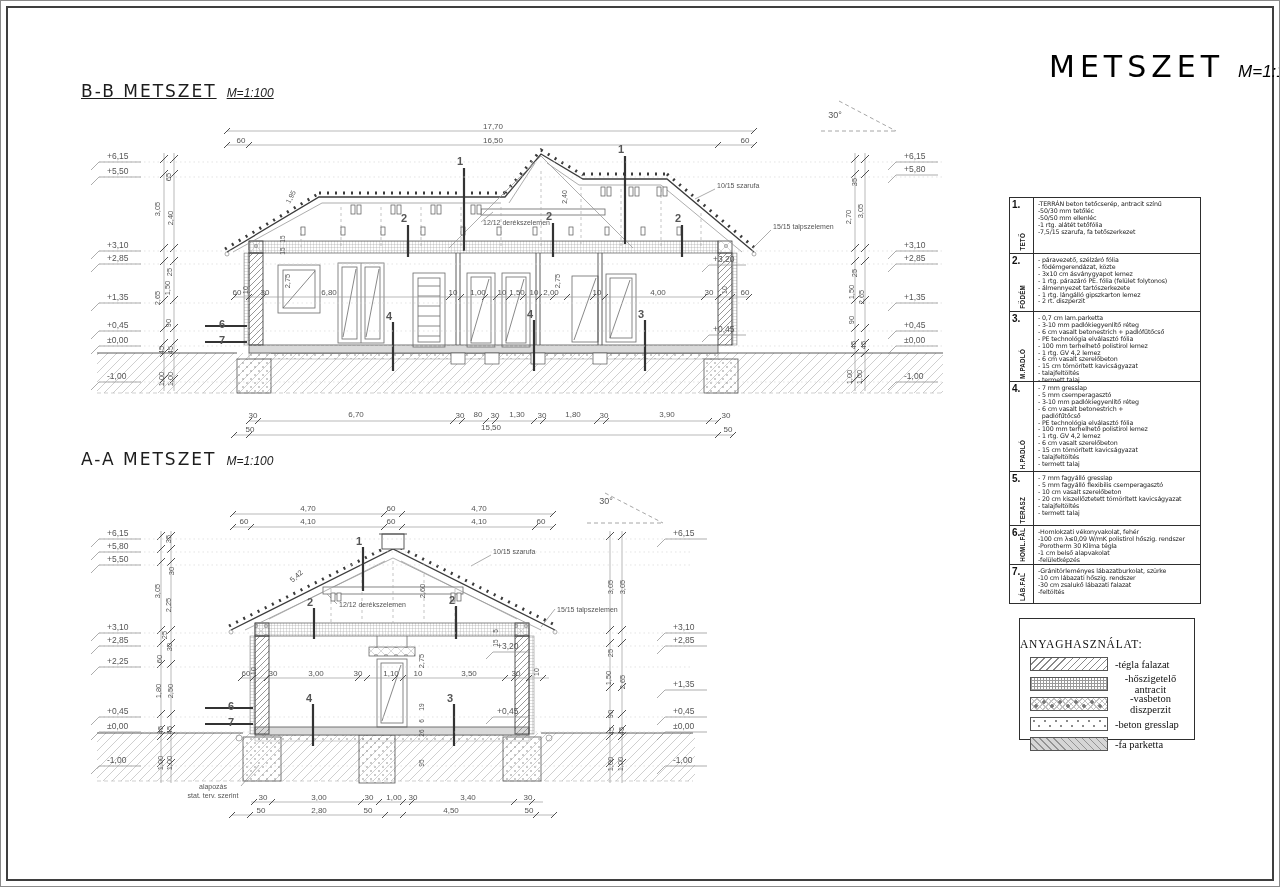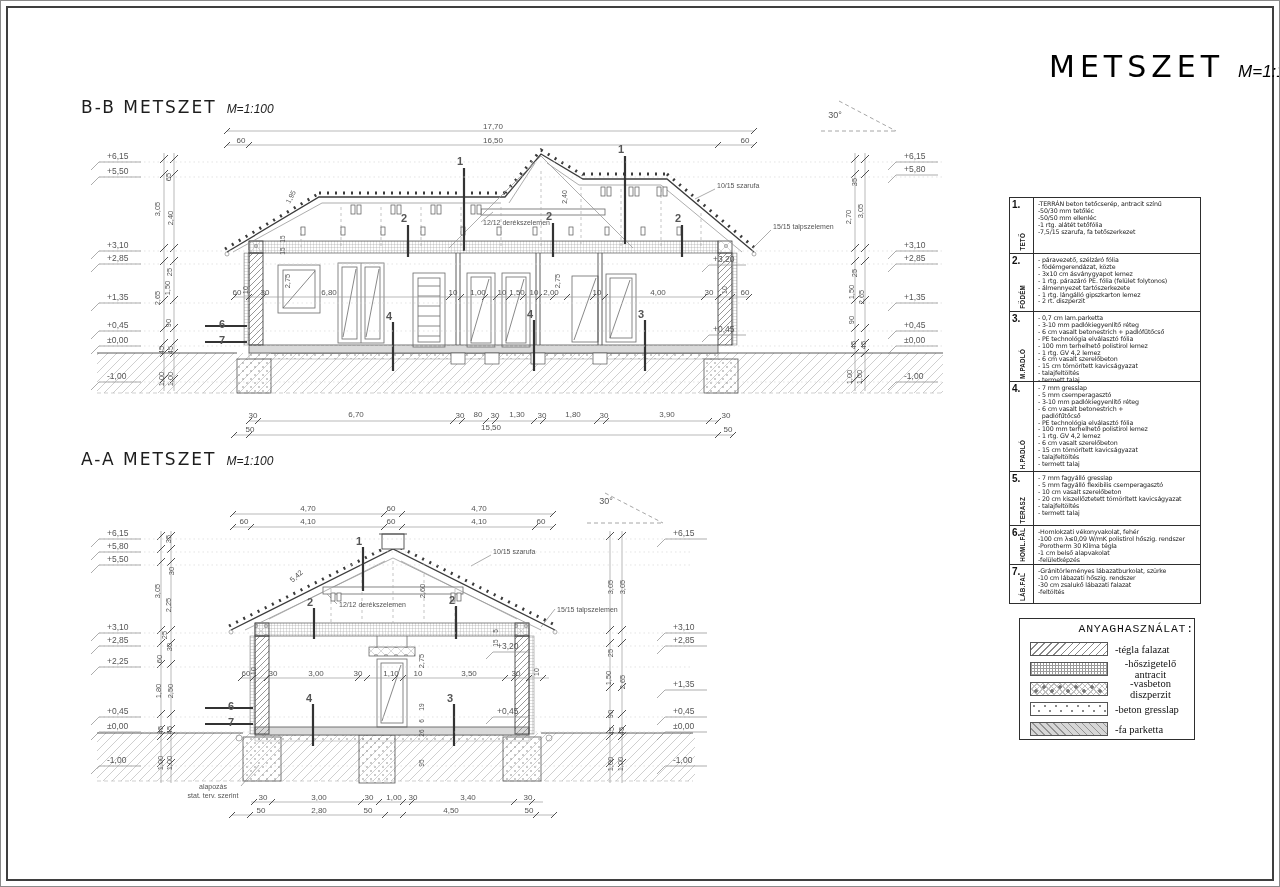--- a/index.html
+++ b/index.html
@@ -5,21 +5,21 @@
   html,body{margin:0;padding:0;background:#e8e8e8;}
   .sheet{position:relative;width:1278px;height:885px;background:#fff;border:1px solid #8a8a8a;
          font-family:"Liberation Sans",sans-serif;overflow:hidden;}
   .frame{position:absolute;inset:5px;border:2px solid #3f3f3f;pointer-events:none;}
   .sheet-title{position:absolute;left:1008px;top:48px;color:#000000;margin-left:40px;}
   .sheet-title .t{font-size:30px;letter-spacing:5px;font-family:"DejaVu Sans",sans-serif;}
   .sheet-title .s{font-size:17px;font-style:italic;margin-left:14px;}
   .sec-title{position:absolute;color:#1d1d1d;}
   .sec-title .t{font-size:17px;letter-spacing:2px;font-family:"DejaVu Sans",sans-serif;}
   .sec-title .s{font-size:12px;font-style:italic;margin-left:10px;}
-  #bb-title{left:80px;top:96px;} #aa-title{left:80px;top:448px;}
+  #bb-title{left:80px;top:80px;text-decoration:underline;} #aa-title{left:80px;top:448px;}
   svg text{fill:#555;font-family:"Liberation Sans",sans-serif;}
   .grid{stroke:#d9d9d9;stroke-width:.7;stroke-dasharray:1.5 3;fill:none;}
   .thin{stroke:#8a8a8a;stroke-width:.7;fill:none;}
   .thin2{stroke:#9a9a9a;stroke-width:.8;fill:none;}
   .ink{stroke:#4a4a4a;stroke-width:.9;fill:none;}
   .ink15{stroke:#3c3c3c;stroke-width:1.3;fill:none;}
   .dim{stroke:#9b9b9b;stroke-width:.7;fill:none;}
   .tick{stroke:#4f4f4f;stroke-width:1;fill:none;}
   .dash{stroke:#bbb;stroke-width:.7;stroke-dasharray:4 3;fill:none;}
   .dashv{stroke:#adadad;stroke-width:.7;stroke-dasharray:3 3;fill:none;}
@@ -31,21 +31,21 @@
   .note-row{display:flex;border-bottom:1px solid #2e2e2e;box-sizing:border-box;}
   .note-row:last-child{border-bottom:none;}
   .note-num{position:relative;width:23px;border-right:1px solid #2e2e2e;flex:none;}
   .note-num .n{font-size:10px;font-weight:bold;color:#111;padding:1px 0 0 2px;}
   .note-num .c{position:absolute;left:9px;bottom:2px;writing-mode:vertical-rl;transform:rotate(180deg);
                font-size:6.3px;font-weight:bold;color:#222;letter-spacing:.2px;}
   .note-lines{font-size:6.3px;line-height:6.9px;color:#222;padding:3px 1px 0 4px;white-space:pre;letter-spacing:-.15px;
               font-family:"DejaVu Sans",sans-serif;}
   .legend{position:absolute;left:1018px;top:617px;width:174px;height:120px;border:1px solid #2e2e2e;background:#fff;
           font-family:"Liberation Serif",serif;}
-  .legend-title{text-align:right;font-size:11.5px;letter-spacing:.8px;color:#111;margin-top:3px;font-family:Liberation Mono, monospace;}
+  .legend-title{text-align:left;font-size:11.5px;letter-spacing:.8px;color:#111;margin-top:19px;}
   .legend-items{margin-top:6px;}
   .legend-item{display:flex;align-items:center;height:16px;margin:4px 8px 4px 10px;text-align:center;}
   .sw{width:78px;height:14px;border:1px solid #555;flex:none;box-sizing:border-box;background-color:#fff;}
   .legend-label{font-size:10.5px;color:#111;margin-left:7px;}
   .sw-brick{background:repeating-linear-gradient(135deg,#fff 0 4px,#8a8a8a 4px 5px);}
   .sw-insulation{background:repeating-linear-gradient(90deg,#9a9a9a 0 1px,transparent 1px 3px),
                  repeating-linear-gradient(0deg,#9a9a9a 0 1px,transparent 1px 3px);}
   .sw-rc{background-image:radial-gradient(circle at 5px 8px,#777 1.5px,transparent 2px),
          radial-gradient(circle at 13px 4px,#777 1.5px,transparent 2px),
          repeating-linear-gradient(45deg,#c2c2c2 0 1px,transparent 1px 4px),

